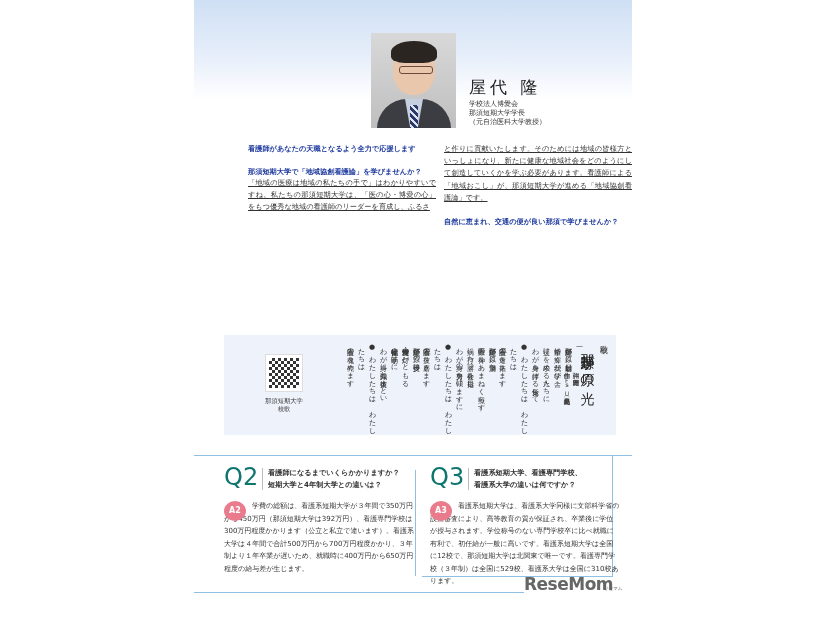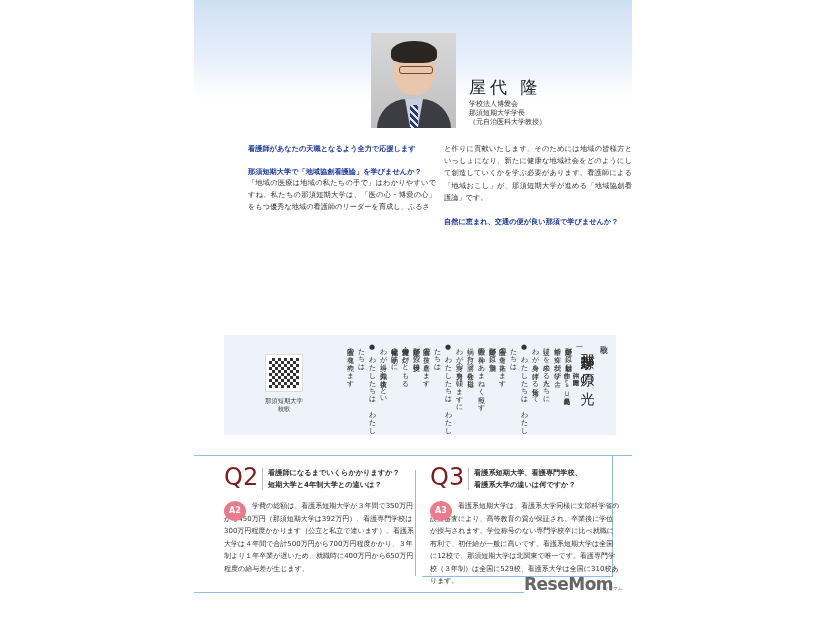--- a/index.html
+++ b/index.html
@@ -56,21 +56,21 @@
       position: absolute; left: 275px; top: 100px; font-size: 7px; line-height: 9px; color: #333;
       font-family: "DejaVu Sans", sans-serif;
     }
     .col { position: absolute; width: 188px; font-size: 7.2px; line-height: 12.2px; color: #333; margin-left: 24px; }
     .col-left { left: 30px; top: 143px; }
     .col-right { left: 226px; top: 143px; }
     .heading {
       font-family: "DejaVu Sans", sans-serif; font-weight: bold; color: #1e3a9e; font-size: 7.2px;
       line-height: 11px; white-space: nowrap;
     }
-    .para { text-indent: 1em; text-align: justify; margin: 0; }
+    .para { text-indent: 1em; text-align: justify; margin: 0; text-decoration: underline; }
     .para.noindent { text-indent: 0; }
     .gap { height: 12px; }
     .song {
       position: absolute; left: 30px; top: 335px; width: 392px; height: 100px;
       background: #eef2fa;
     }
     .qr-wrap { position: absolute; left: 36px; top: 20px; width: 48px; text-align: center; }
     .qr {
       width: 30px; height: 30px; margin: 0 auto; background:
         repeating-conic-gradient(#333 0 25%, #fff 0 50%) 0 0 / 6px 6px;
@@ -88,21 +88,21 @@
     .qa-top-line { position: absolute; left: 0; top: 455px; width: 438px; height: 1px; background: #8fc0e4; }
     .qa-bottom-line { position: absolute; left: 0; top: 592px; width: 330px; height: 1px; background: #8fc0e4; }
     .qa-frame-right {
       position: absolute; left: 228px; top: 456px; width: 190px; height: 120px;
       border-right: 1px solid #8fc0e4; border-bottom: 1px solid #8fc0e4; border-top: none;
     }
     .qa-divider { position: absolute; left: 221px; top: 470px; width: 1px; height: 106px; background: #8fc0e4; }
     .qa { position: absolute; width: 190px; font-family: "DejaVu Sans", sans-serif; }
     .qa-left { left: 30px; top: 464px; }
     .qa-right { left: 236px; top: 464px; }
-    .qnum { position: absolute; left: 0; top: 0; font-size: 24px; color: #7f1d1d; line-height: 26px; font-family: "DejaVu Sans", sans-serif; }
+    .qnum { position: absolute; left: 0; top: 0; font-size: 24px; color: #0f766e; line-height: 26px; font-family: "DejaVu Sans", sans-serif; }
     .qbar { position: absolute; left: 38px; top: 4px; width: 1px; height: 22px; background: #bbb; }
     .qtext { position: absolute; left: 44px; top: 3px; width: 150px; font-size: 7.2px; line-height: 12px; font-weight: bold; color: #333; }
     .abadge {
       position: absolute; left: 0; top: 37px; width: 22px; height: 20px; border-radius: 50%;
       background: #ea7b8d; color: #fff; font-size: 8px; font-weight: bold; text-align: center; line-height: 20px;
     }
     .atext { position: absolute; left: 0; top: 36px; width: 190px; font-size: 7px; line-height: 12.5px; color: #333; text-indent: 28px; }
     .logo {
       position: absolute; left: 330px; top: 574px; font-family: "DejaVu Sans", sans-serif; font-weight: bold;
       font-size: 17px; color: #666; letter-spacing: -0.5px;

